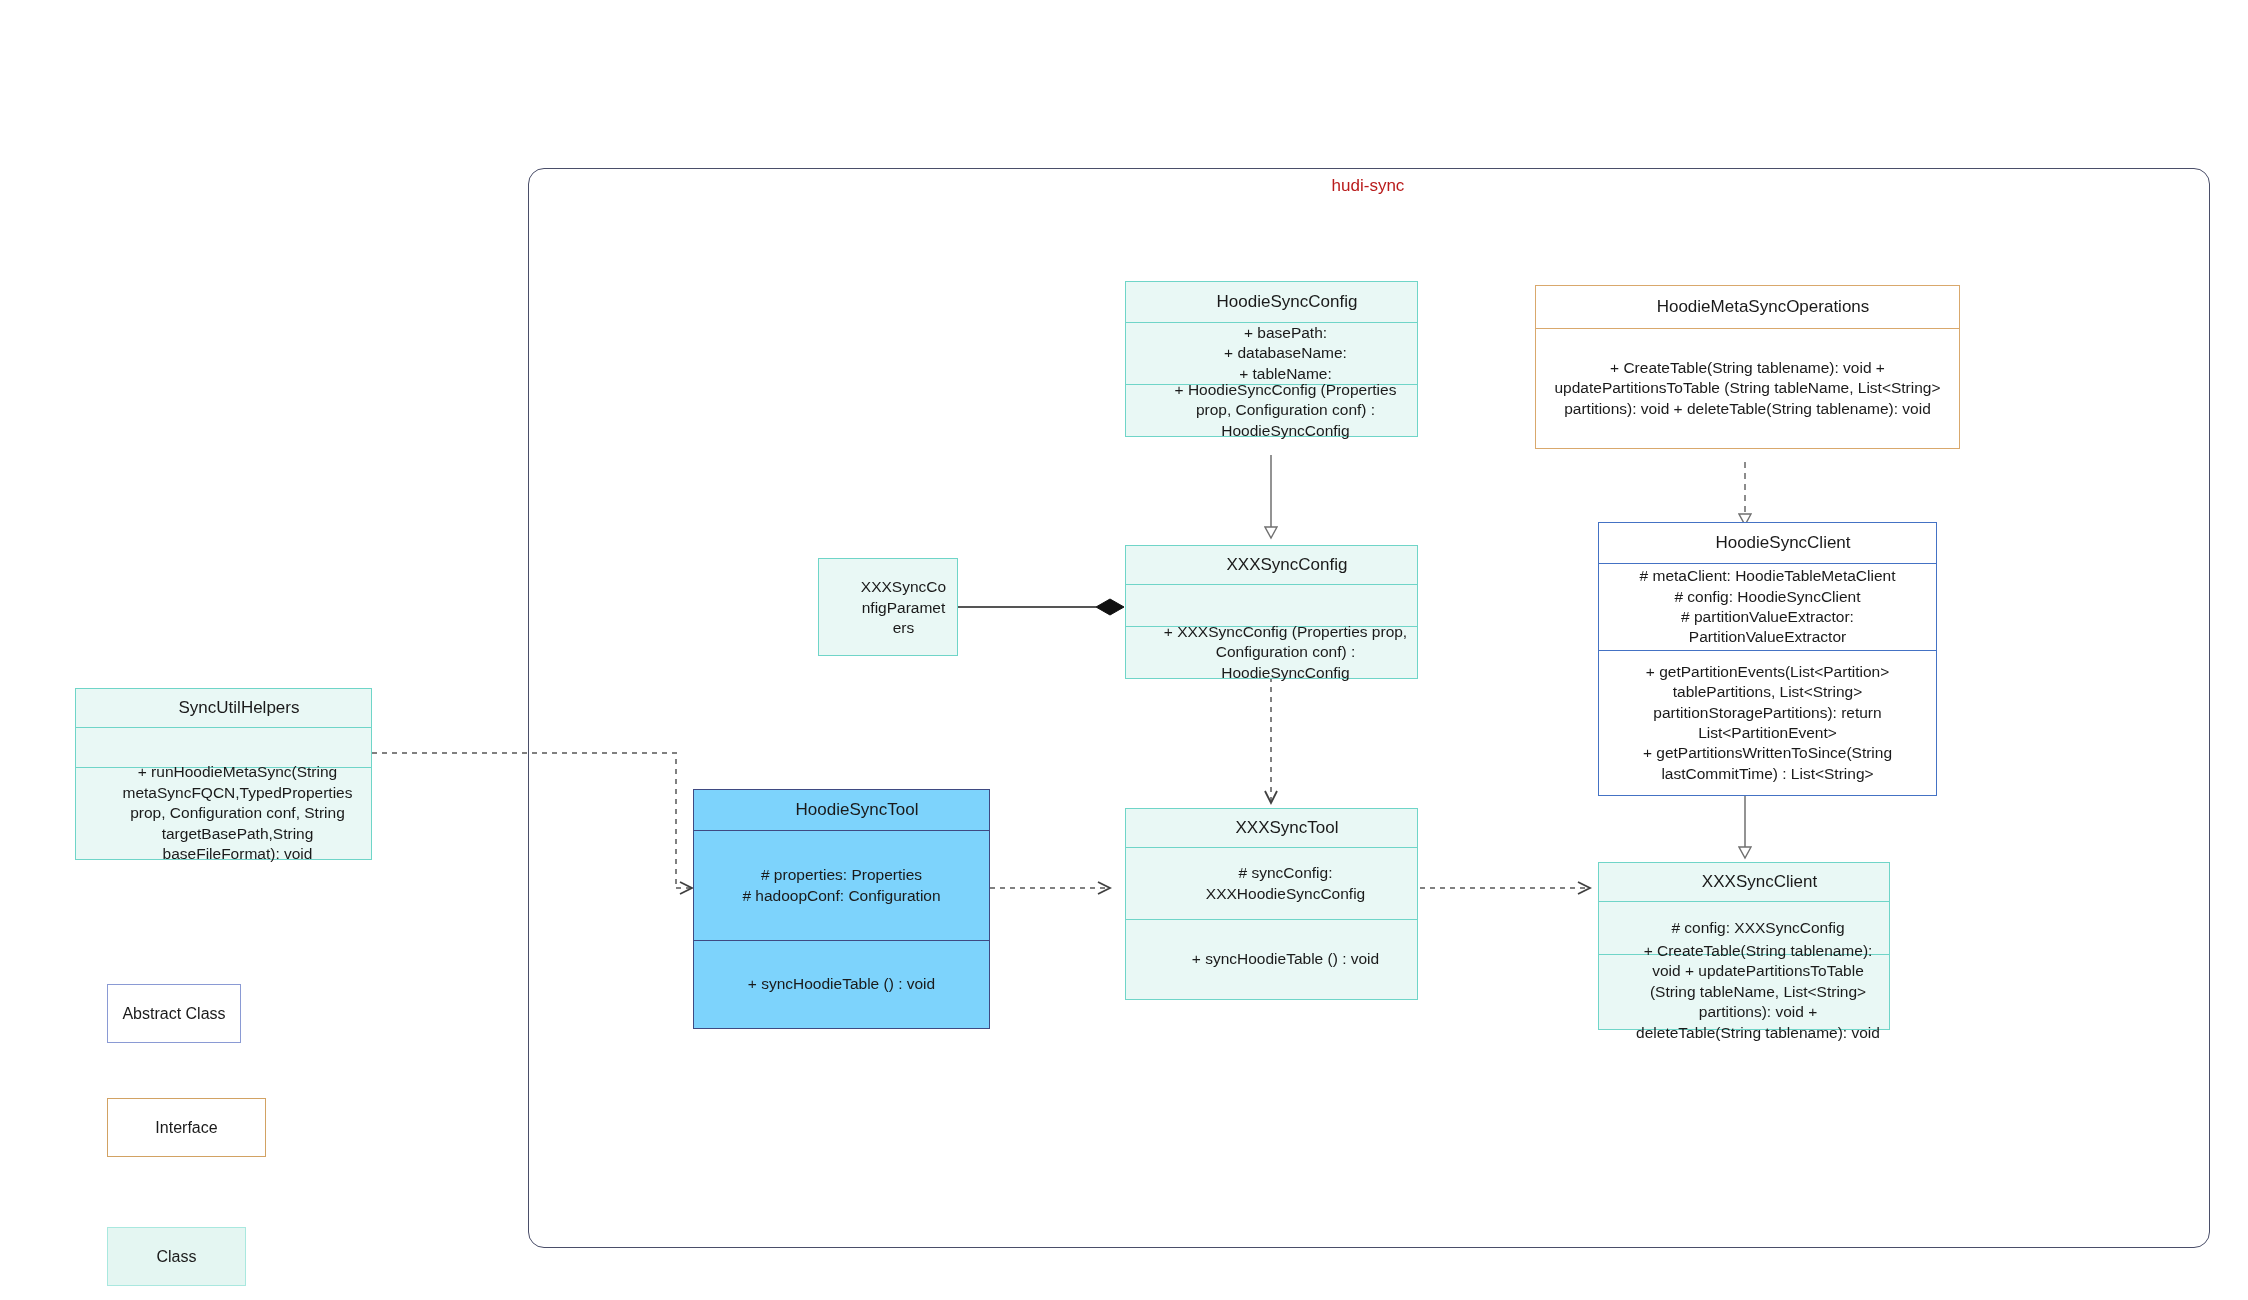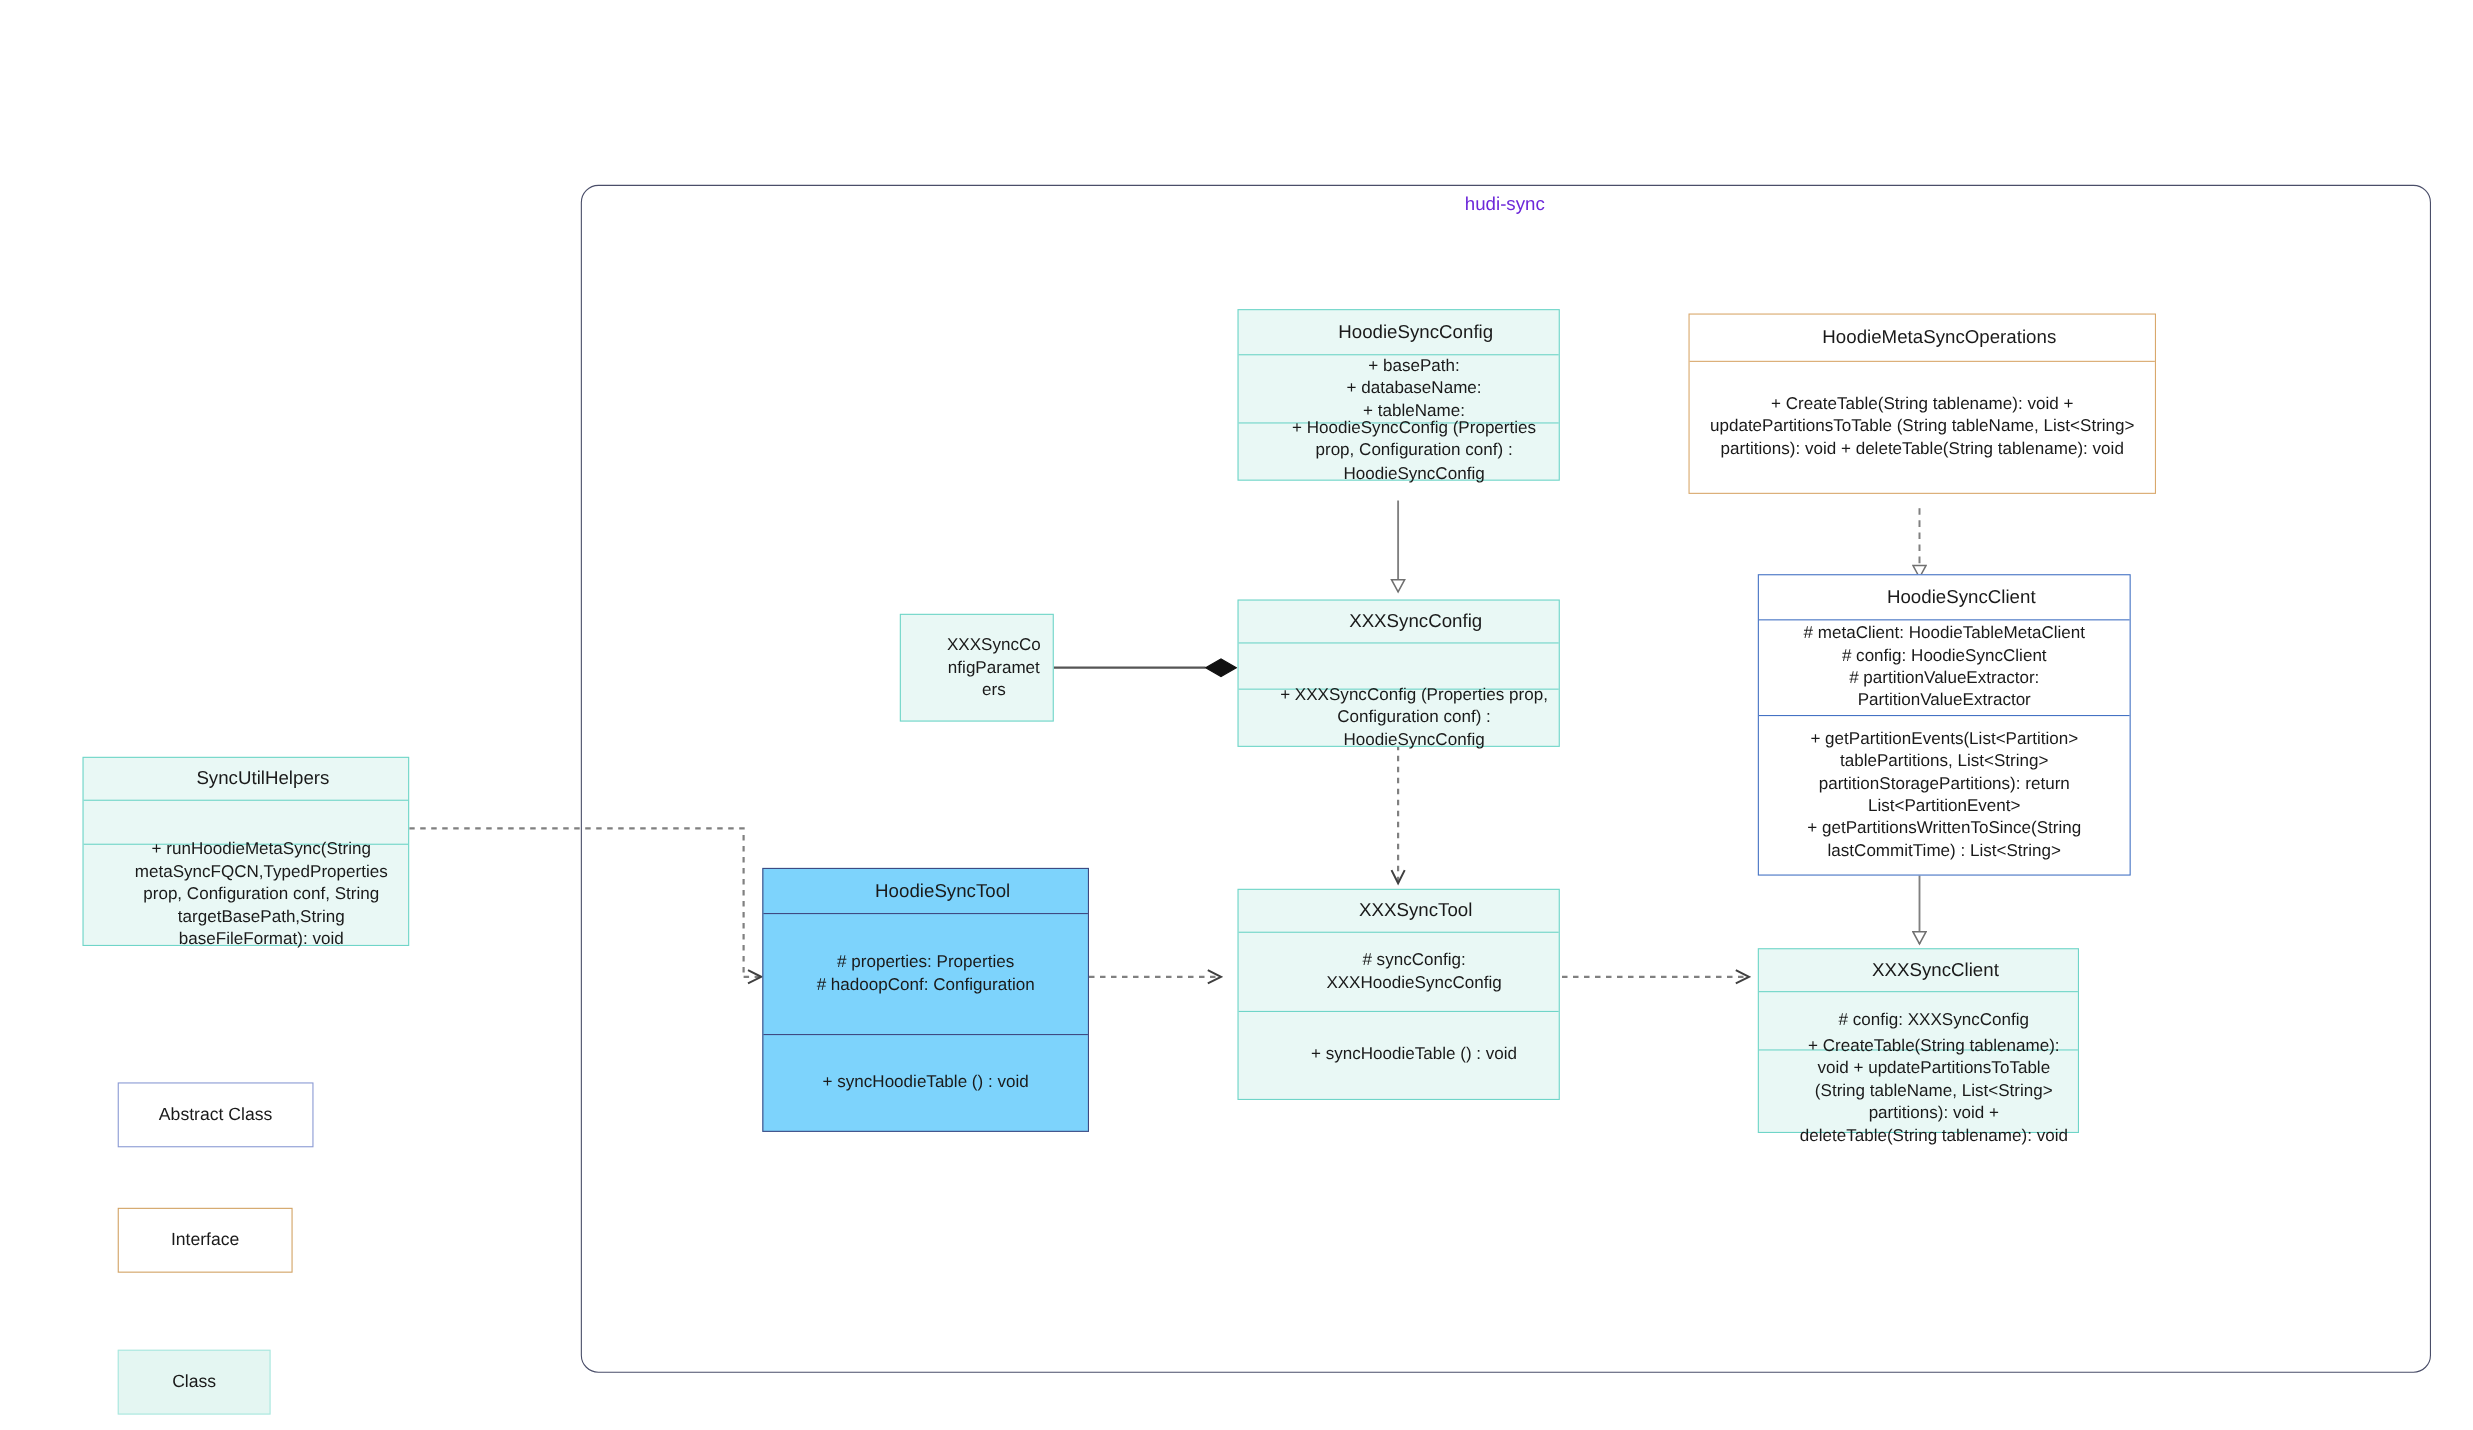--- a/index.html
+++ b/index.html
@@ -6,21 +6,21 @@
   body{width:2248px;height:1300px;position:relative;overflow:hidden;
        font-family:"Liberation Sans","DejaVu Sans",sans-serif;color:#1a1a1a;}
 
   
   .package{
     position:absolute;left:528px;top:168px;width:1680px;height:1078px;
     border:1.6px solid #4a4e69;border-radius:16px;background:transparent;
   }
   .package-title{
     position:absolute;left:528px;top:176px;width:1680px;
-    text-align:center;font-size:17px;color:#6d28d9;
+    text-align:center;font-size:17px;color:#b91c1c;
   }
 
   
   .umlbox{position:absolute;box-sizing:border-box;}
   .umlbox .row{box-sizing:border-box;display:flex;align-items:center;justify-content:center;
                text-align:center;padding:6px 8px;line-height:1.32;}
   .umlbox .title{font-size:17px;margin-left:31px;}
   .umlbox .row.body{font-size:15.5px;}
 
   
@@ -152,21 +152,21 @@
 </div>
 
 <div class="umlbox cls" style="left:1598px;top:862px;width:292px;">
   <div class="row title" style="height:38px;">XXXSyncClient</div>
   <div class="row body" style="height:53px;">#    config: XXXSyncConfig</div>
   <div class="row body" style="height:75px;">+   CreateTable(String tablename): void
 +   updatePartitionsToTable (String tableName, List&lt;String&gt; partitions): void
 +   deleteTable(String tablename): void</div>
 </div>
 
-<div class="legend-box lg-abs" style="left:107px;top:984px;width:178px;height:59px;">
+<div class="legend-box lg-abs" style="left:107px;top:984px;width:134px;height:59px;">
   <span>Abstract Class</span>
 </div>
 <div class="legend-box lg-iface" style="left:107px;top:1098px;width:159px;height:59px;">
   <span>Interface</span>
 </div>
 <div class="legend-box lg-cls" style="left:107px;top:1227px;width:139px;height:59px;">
   <span>Class</span>
 </div>
 
 </body></html>

